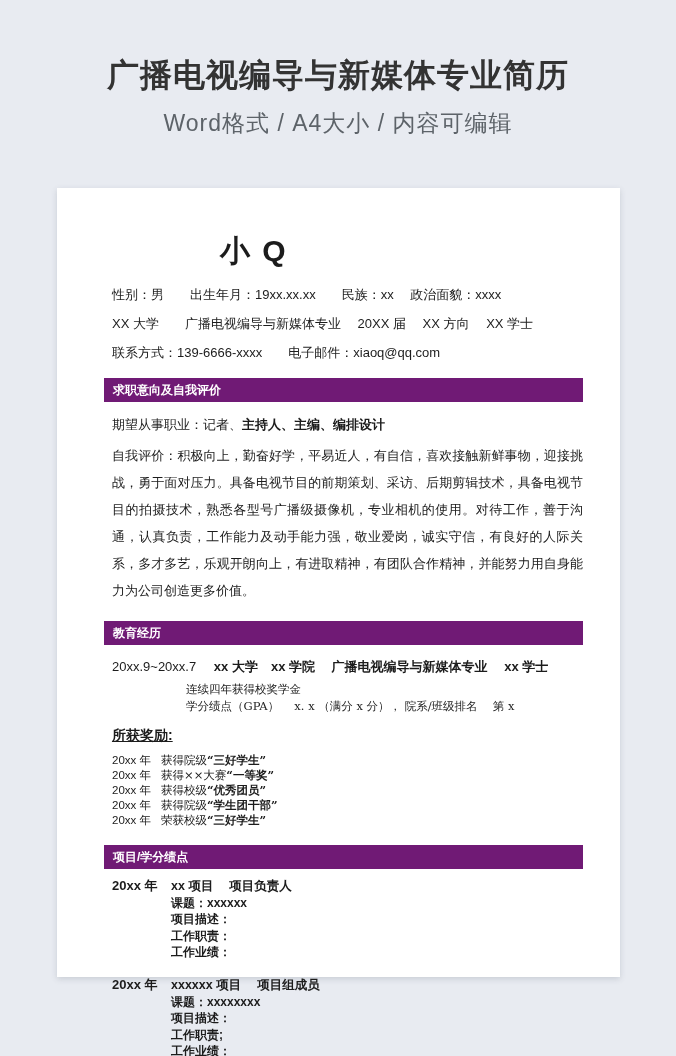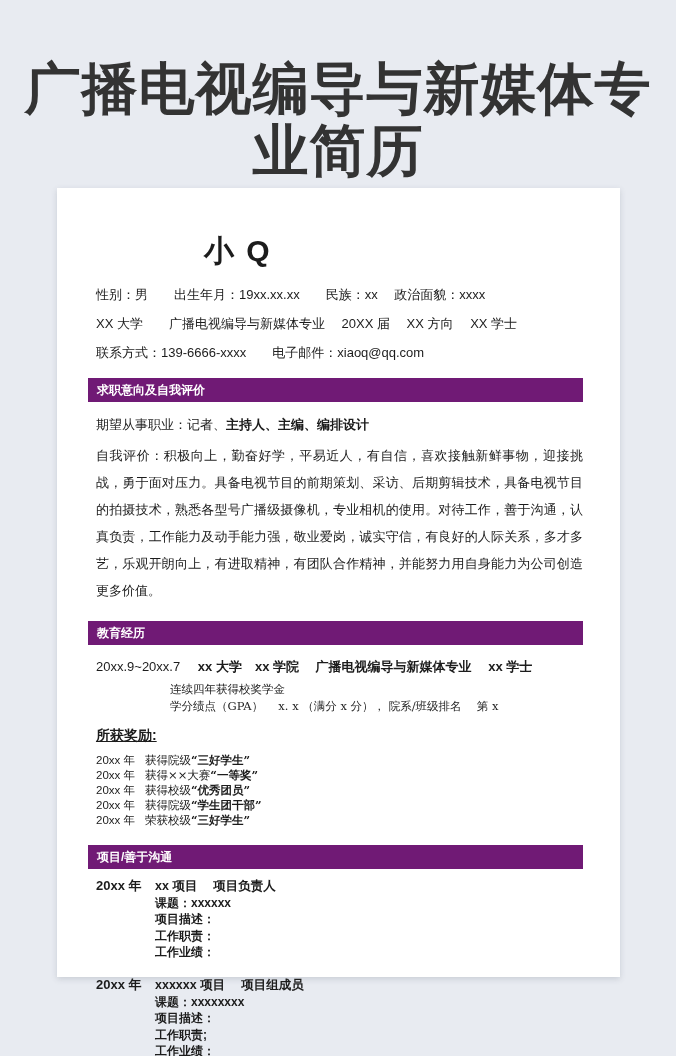--- a/index.html
+++ b/index.html
@@ -6,33 +6,33 @@
   body{
     width:676px;height:1056px;position:relative;
     background:#e8ebf1;
     font-family:"Liberation Sans",sans-serif;
     color:#1c1c1c;
     overflow:hidden;
   }
   
   .banner{padding-top:58px;text-align:center;}
   .banner-title{
-    font-size:56px;font-weight:800;color:#333;
+    font-size:32px;font-weight:800;color:#333;
     letter-spacing:1px;line-height:1.1;
   }
   .banner-sub{
     margin-top:15px;font-size:23px;color:#5d6369;letter-spacing:1px;
   }
   
   .page{
     position:absolute;left:57px;top:188px;width:563px;height:789px;
     background:#ffffff;
     box-shadow:0 2px 6px rgba(60,70,90,.18);
     box-sizing:border-box;
-    padding:44px 37px 0 39px;
+    padding:44px 37px 0 55px;
   }
   .name{
     font-size:30px;font-weight:700;line-height:38px;
     margin-left:108px;letter-spacing:2px;
   }
   .line{font-size:13px;line-height:17px;}
   .basic-info{margin-top:16px;}
   .bold-line{font-weight:400;margin-top:12px;}
   .section-bar{
     margin-top:17px;margin-left:-8px;
@@ -131,21 +131,21 @@
     <div class="award-row">
       <span class="award-year">20xx 年</span>
       <span class="award-text"><span>获得院级</span><b>“学生团干部”</b></span>
     </div>
     <div class="award-row">
       <span class="award-year">20xx 年</span>
       <span class="award-text"><span>荣获校级</span><b>“三好学生”</b></span>
     </div>
   </div>
 
-  <div class="section-bar">项目/善于沟通</div>
+  <div class="section-bar">项目/学分绩点</div>
 
   <div class="project">
     <div class="project-year">20xx 年</div>
     <div class="project-body">
       <div class="project-title">xx 项目　 项目负责人</div>
       <div class="project-line">课题：xxxxxx</div>
       <div class="project-line">项目描述：</div>
       <div class="project-line">工作职责：</div>
       <div class="project-line">工作业绩：</div>
     </div>

